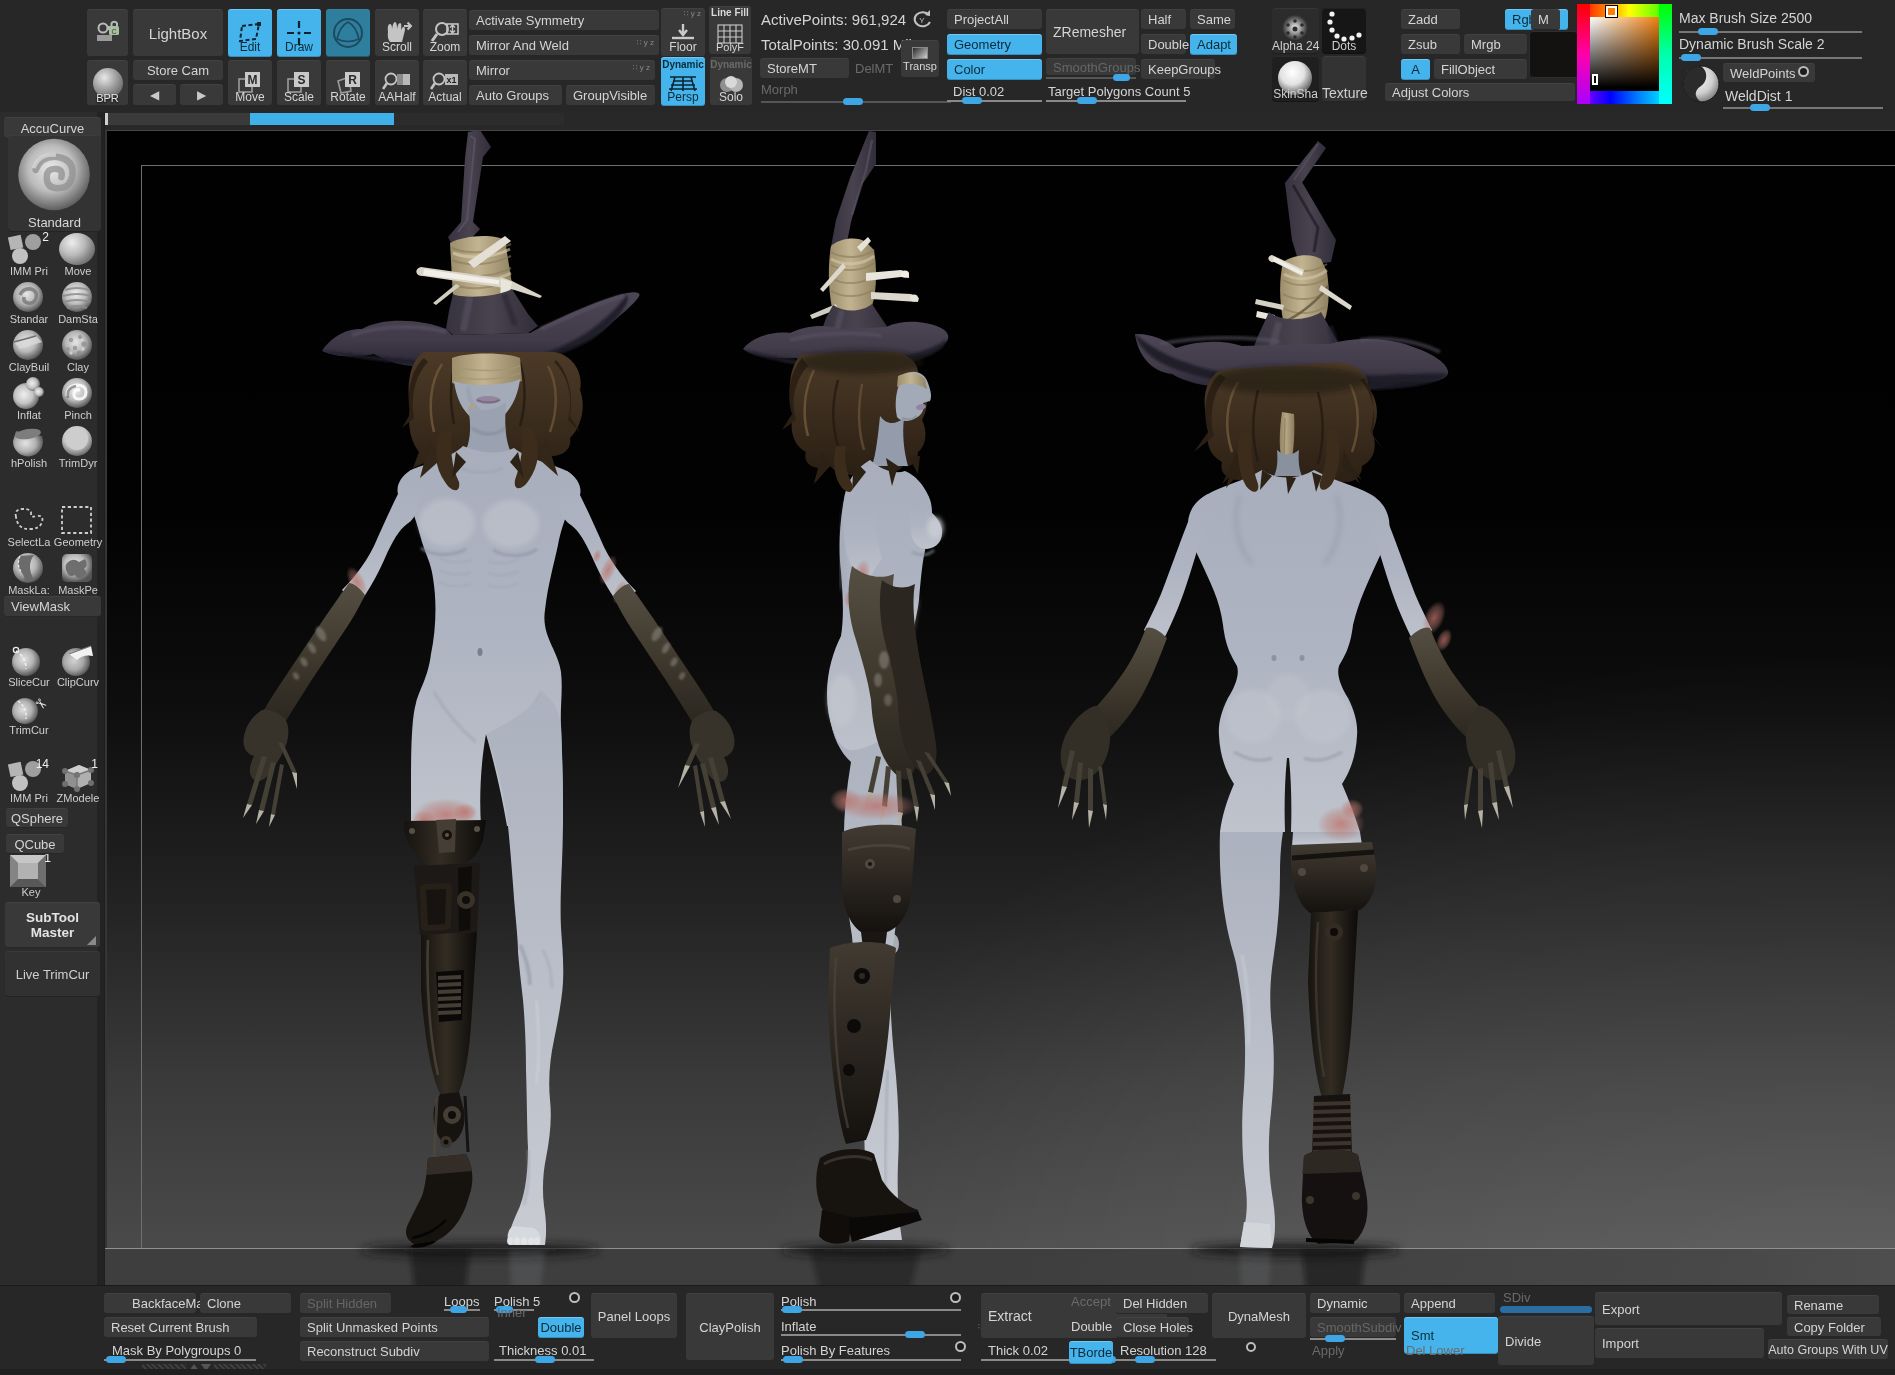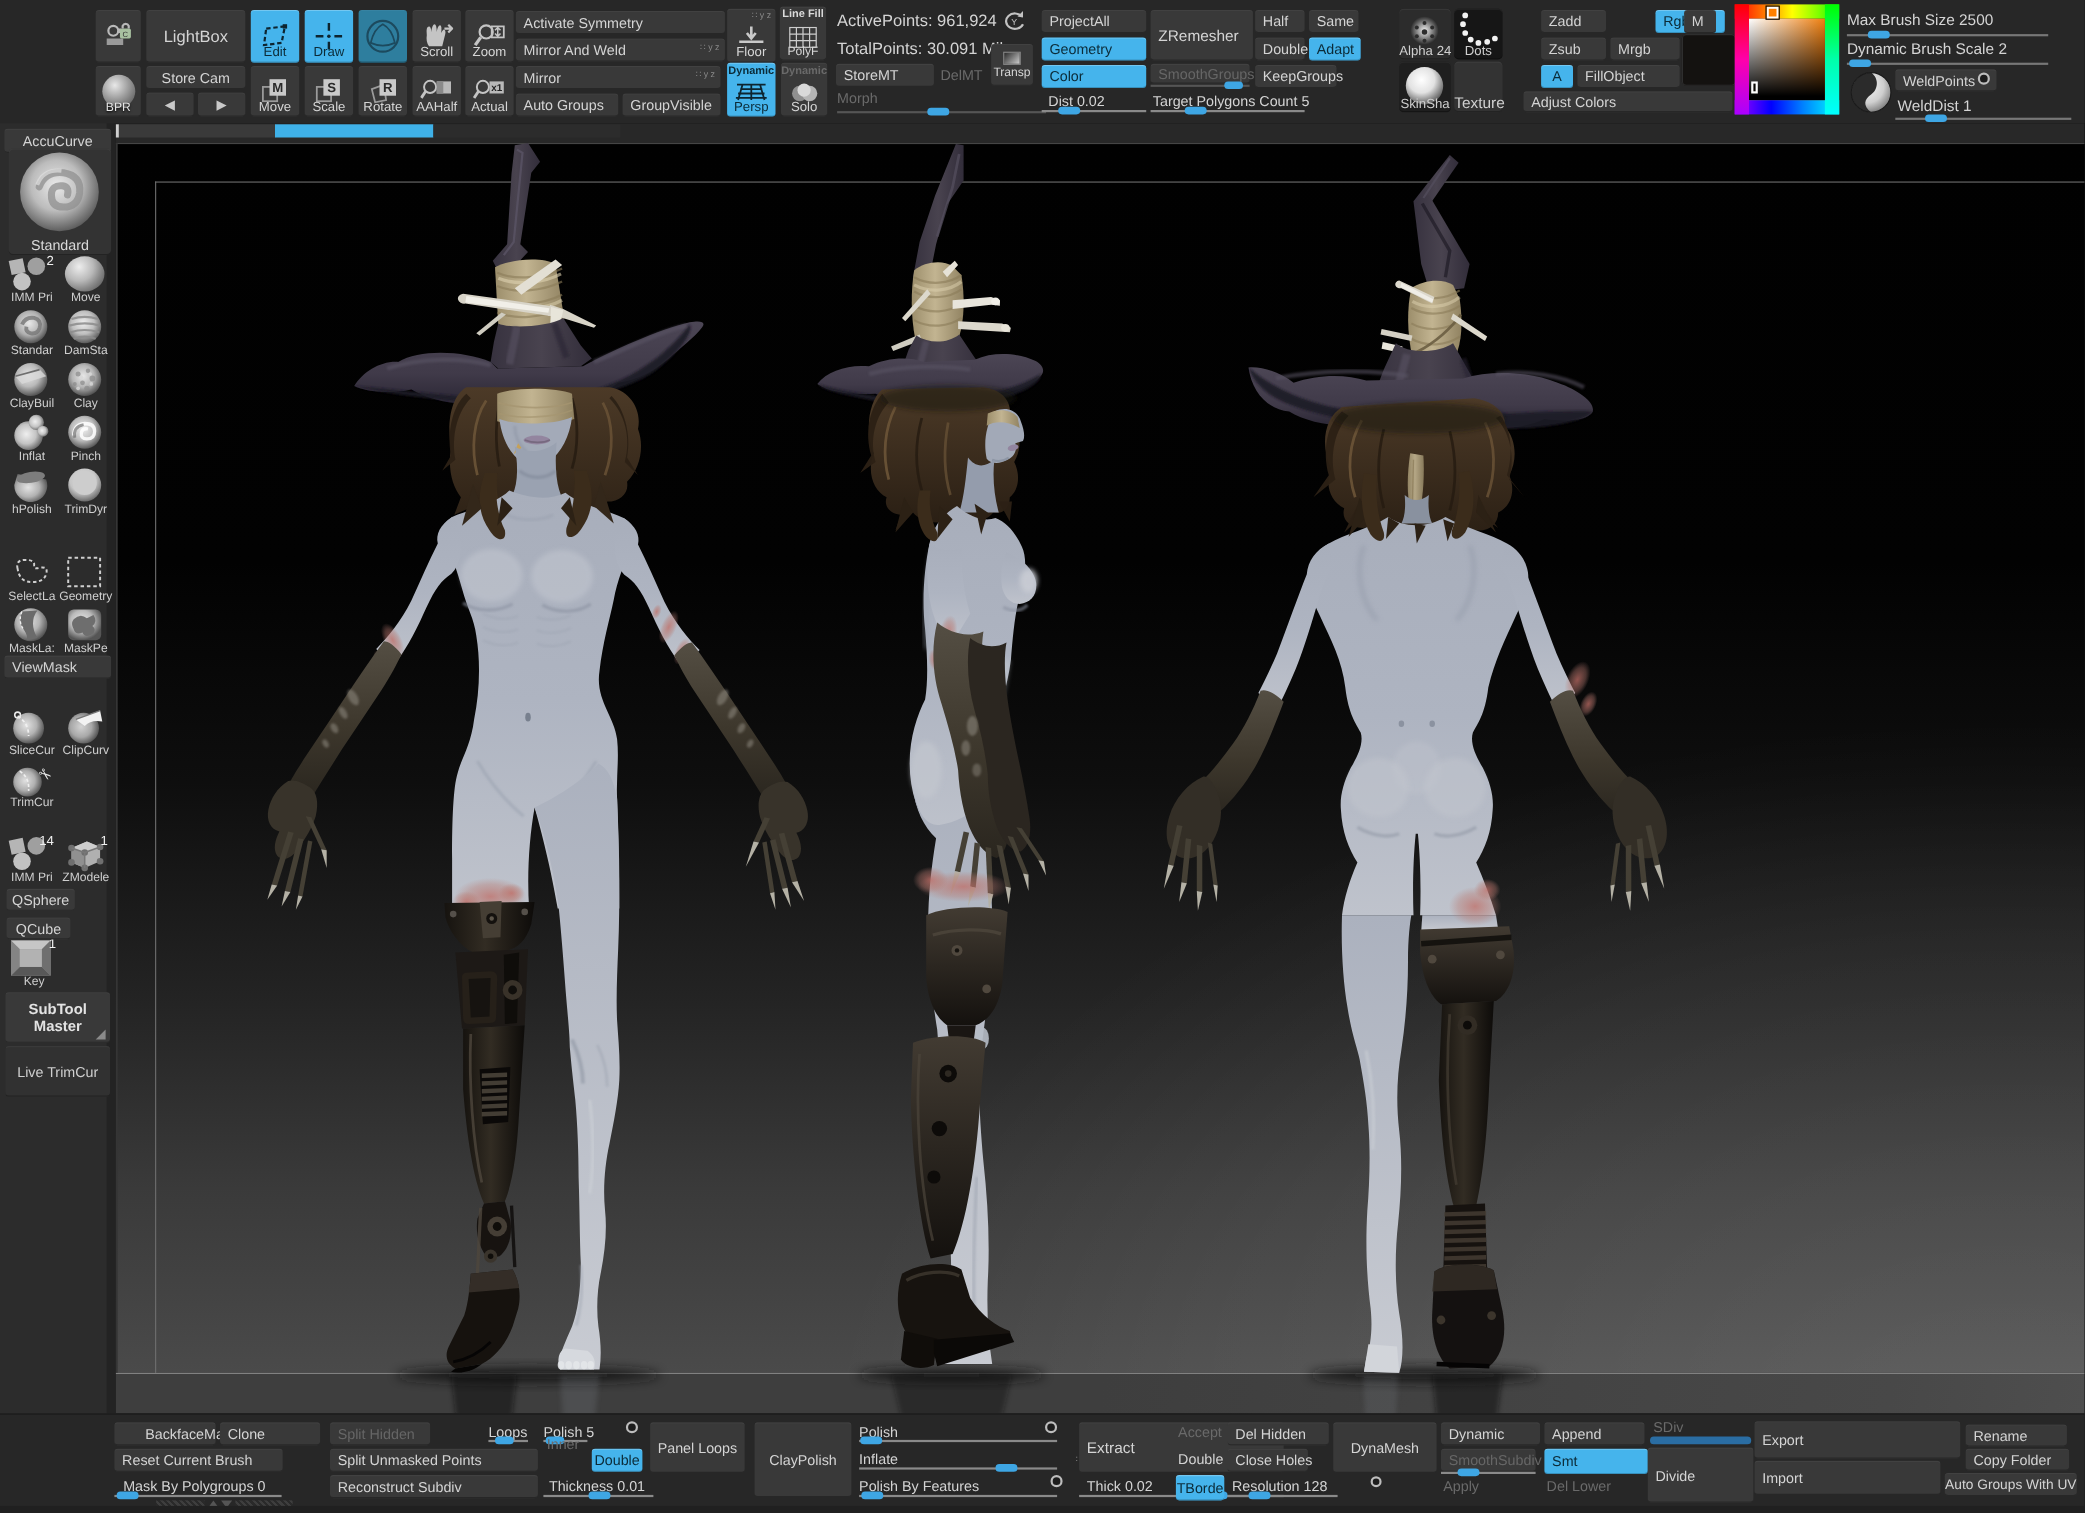--- a/index.html
+++ b/index.html
@@ -1149,21 +1149,21 @@
  <div class="sl" style="left:1116px;top:73px;width:100px;"></div>
  <div class="pill" style="left:1135px;top:70px;"></div>
  <div class="radio" style="left:1246px;top:56px;width:10px;height:10px;"></div>
  <div class="b" style="left:1212px;top:7px;width:94px;height:46px;">DynaMesh</div>
  <div class="b bl" style="left:1310px;top:7px;width:90px;height:21px;">Dynamic</div>
  <div class="b bl" style="left:1310px;top:31px;width:86px;height:21px;color:#666;">SmoothSubdiv</div>
  <div class="sl" style="left:1310px;top:52px;width:86px;"></div>
  <div class="pill" style="left:1325px;top:49px;"></div>
  <div class="txt dis" style="left:1312px;top:57px;">Apply</div>
  <div class="b bl" style="left:1404px;top:7px;width:91px;height:21px;">Append</div>
- <div class="b bl blue" style="left:1404px;top:31px;width:94px;height:23px;">Smt</div>
+ <div class="b bl blue" style="left:1404px;top:31px;width:94px;height:37px;">Smt</div>
  <div class="txt dis" style="left:1406px;top:57px;">Del Lower</div>
  <div class="txt dis" style="left:1503px;top:4px;">SDiv</div>
  <div style="position:absolute;left:1500px;top:20px;width:92px;height:7px;border-radius:3.5px;background:#2a6da3;"></div>
  <div class="b bl" style="left:1498px;top:30px;width:96px;height:50px;">Divide</div>
  <div class="b bl" style="left:1595px;top:6px;width:187px;height:34px;">Export</div>
  <div class="b bl" style="left:1595px;top:42px;width:169px;height:31px;">Import</div>
  <div class="b bl" style="left:1787px;top:9px;width:92px;height:20px;">Rename</div>
  <div class="b bl" style="left:1787px;top:31px;width:94px;height:20px;">Copy Folder</div>
  <div class="b" style="left:1768px;top:53px;width:120px;height:21px;font-size:12.5px;">Auto Groups With UV</div>
  <div style="position:absolute;left:142px;top:78px;width:44px;height:8px;background:repeating-linear-gradient(45deg,#3e3e3e 0 2px,#2a2a2a 2px 4px);"></div>

